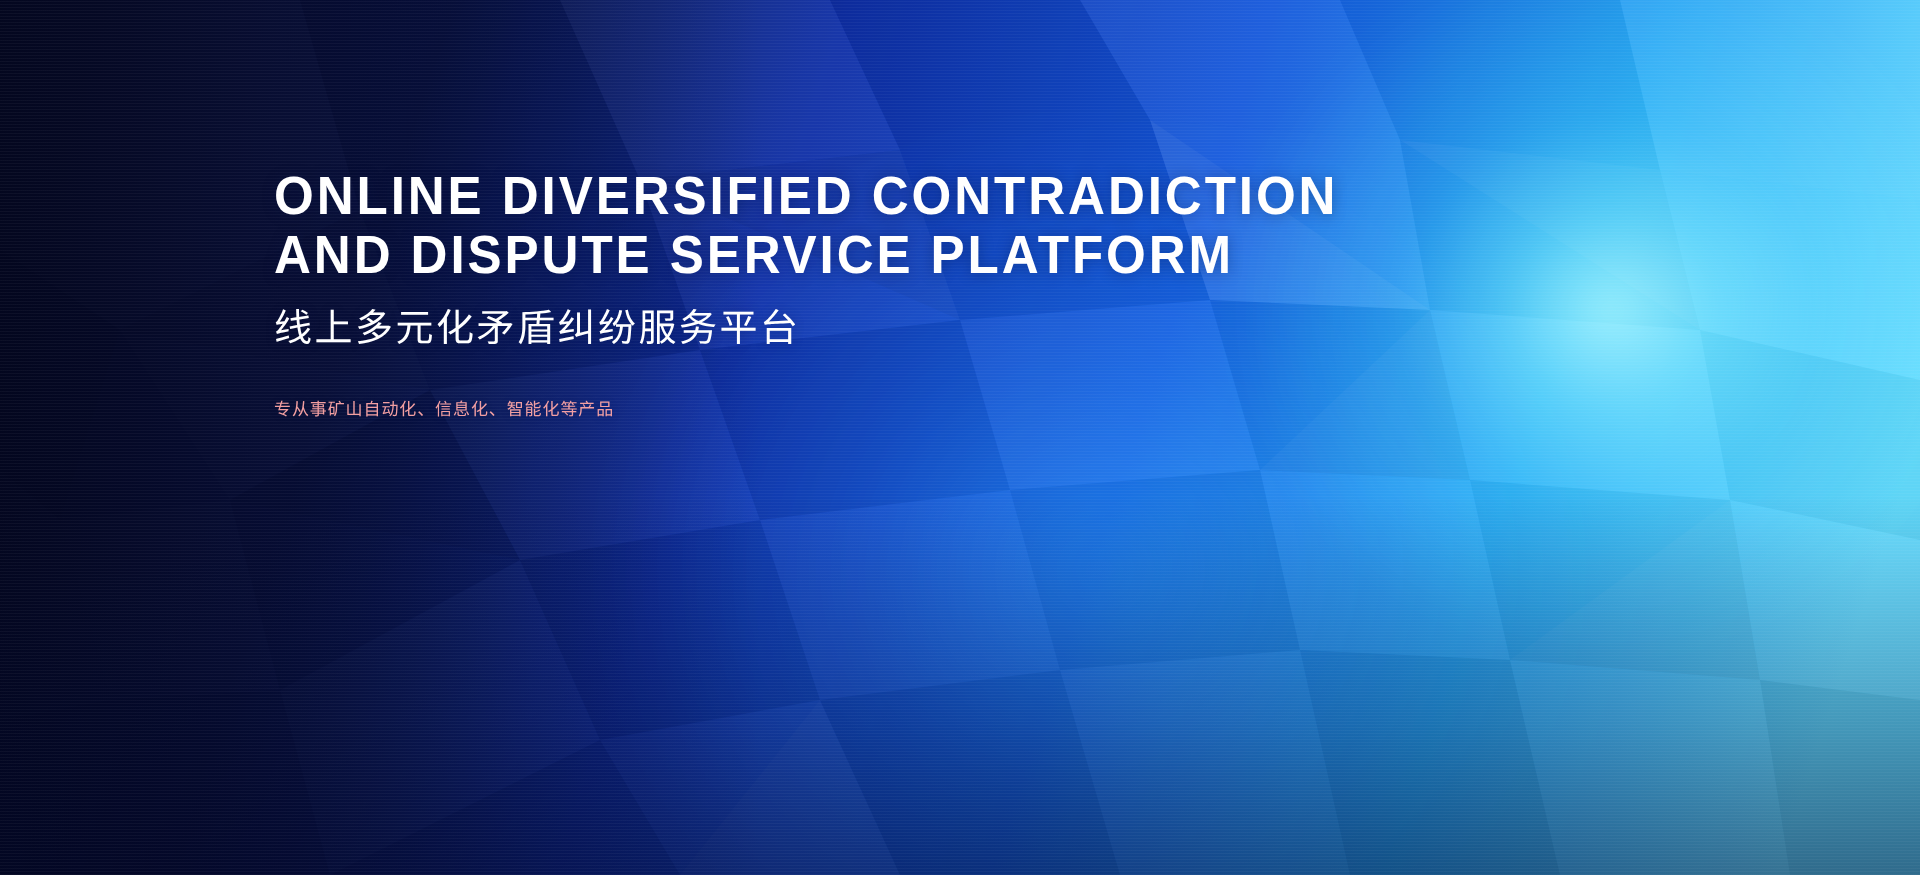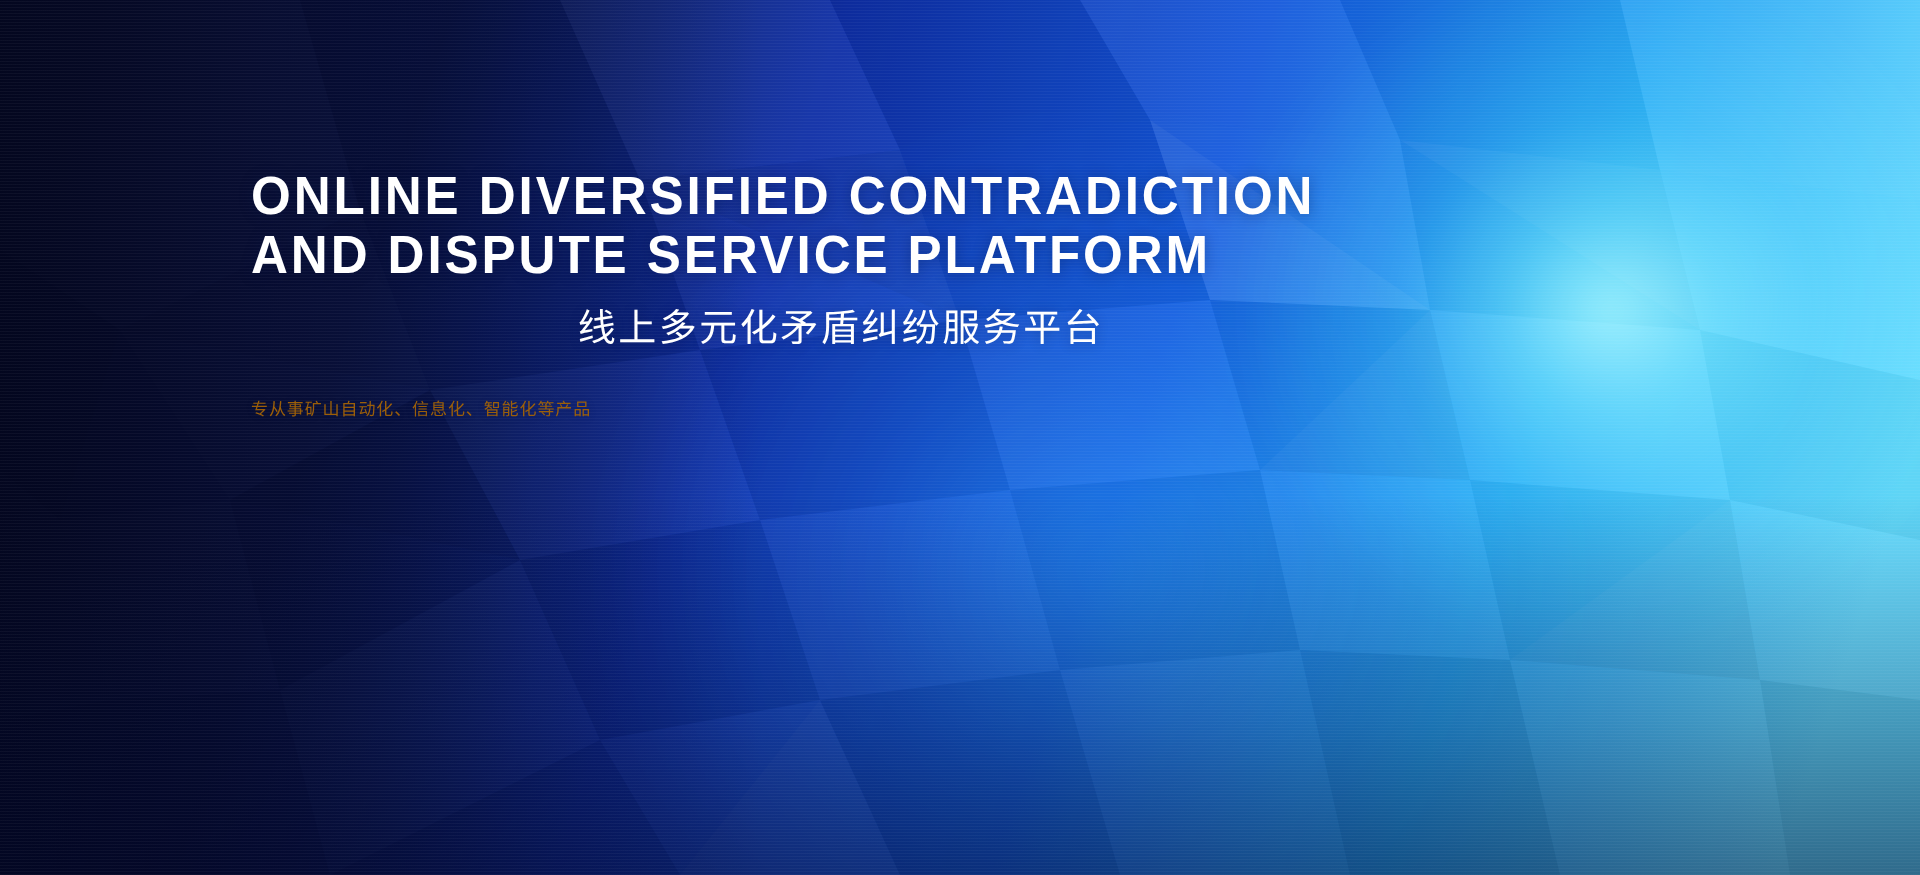--- a/index.html
+++ b/index.html
@@ -92,21 +92,21 @@
       repeating-linear-gradient(0deg,
         rgba(255,255,255,0.7) 0px,
         rgba(255,255,255,0.7) 1px,
         rgba(0,0,0,0) 1px,
         rgba(0,0,0,0) 3px);
   }
 
   
   #content {
     position: absolute;
-    left: 251px;
+    left: 274px;
     top: 166px;
     width: 1180px;
   }
 
   #headline {
     margin: 0;
     color: #ffffff;
     font-size: 53px;
     line-height: 59px;
     font-weight: 700;
@@ -121,26 +121,25 @@
 
   #subtitle {
     margin: 22px 0 0 0;
     color: #ffffff;
     font-size: 38px;
     line-height: 44px;
     font-weight: 400;
     letter-spacing: 2.5px;
     white-space: nowrap;
     text-shadow: 0 1px 12px rgba(0, 20, 70, 0.3);
-    text-align: center;
   }
 
   #description {
     margin: 44px 0 0 0;
-    color: #a16207;
+    color: #fca5a5;
     font-size: 17px;
     line-height: 31px;
     font-weight: 400;
     letter-spacing: 0.9px;
     opacity: 0.96;
     text-shadow: 0 1px 10px rgba(0, 20, 70, 0.3);
   }
   #description .desc-line { display: block; white-space: nowrap; }
 </style>
 </head>

